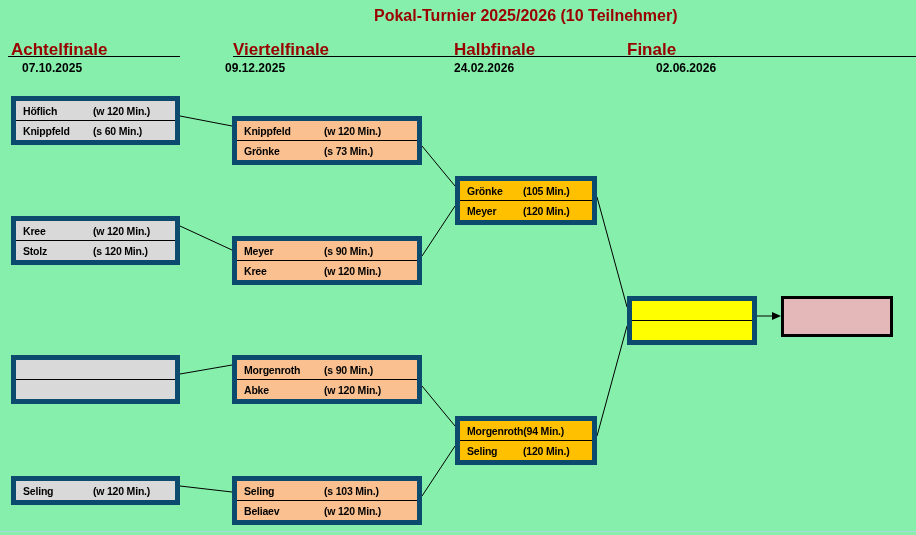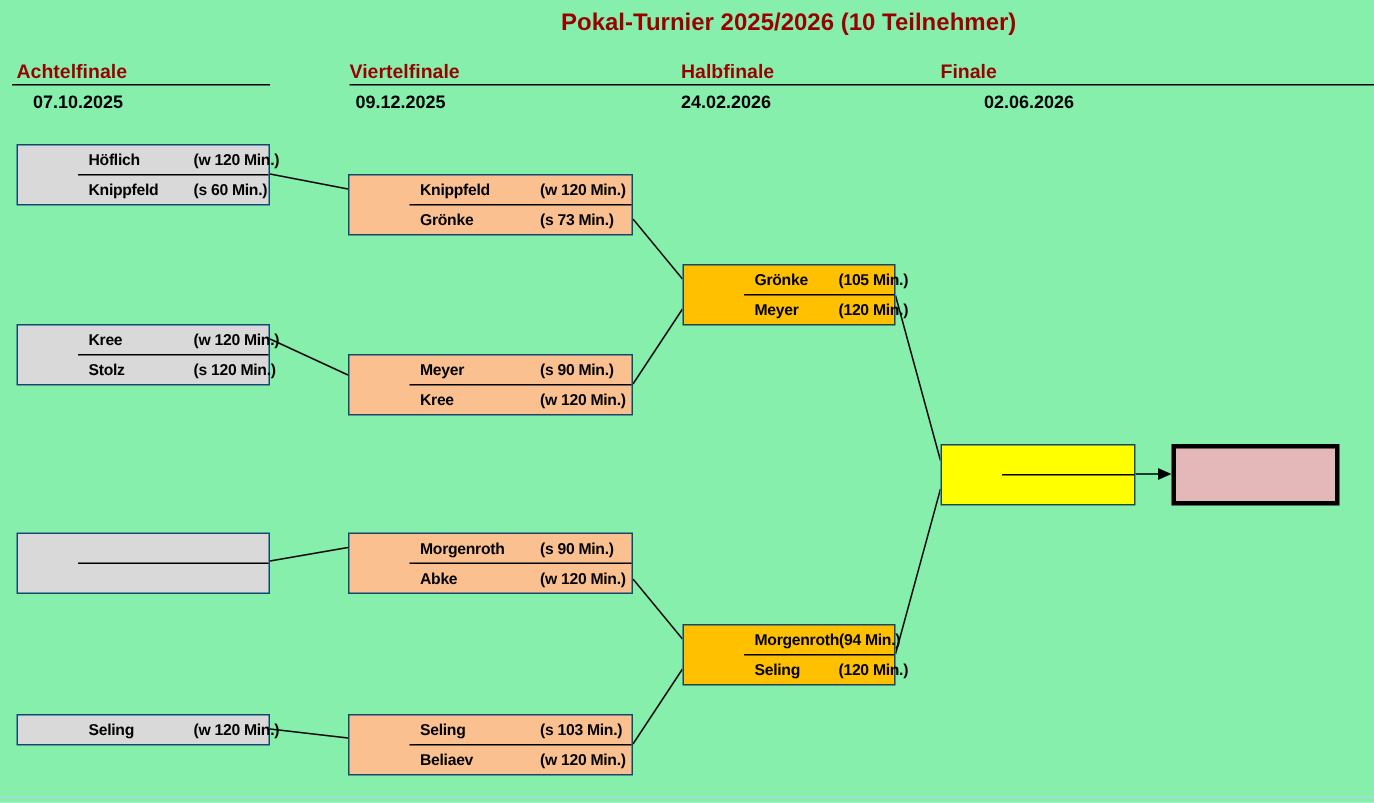--- a/index.html
+++ b/index.html
@@ -6,28 +6,28 @@
   .page{
     position:relative;width:916px;height:535px;overflow:hidden;
     background:#86efac;
     font-family:"Liberation Sans",sans-serif;
   }
   .title{
     position:absolute;left:374px;top:7px;
     font-size:16px;font-weight:bold;color:#990000;white-space:nowrap;
   }
   .round-header{
-    position:absolute;top:40px;font-size:13px;font-weight:bold;
+    position:absolute;top:40px;font-size:17px;font-weight:bold;
     color:#990000;white-space:nowrap;
   }
   .underline{position:absolute;top:56px;height:1px;background:#000;}
   .round-date{
     position:absolute;top:61px;font-size:12px;font-weight:bold;color:#000;white-space:nowrap;
   }
-  .match{position:absolute;border:1px solid #0c4a6e;box-sizing:border-box;padding-left:40px;}
+  .match{position:absolute;border:5px solid #0c4a6e;box-sizing:border-box;}
   .row{
     height:19px;display:flex;align-items:center;padding-left:7px;
     font-size:10.5px;font-weight:bold;letter-spacing:-0.2px;white-space:nowrap;color:#000;
   }
   .row + .row{border-top:1px solid #000;}
   .name{display:inline-block;flex-shrink:0;}
   .af{left:11px;width:169px;background:#D9D9D9;}
   .af .name{min-width:70px;}
   .vf{left:232px;width:190px;background:#FAC090;}
   .vf .name{min-width:80px;}
@@ -50,21 +50,21 @@
 
   <div class="round-header" style="left:11px">Achtelfinale</div>
   <div class="round-header" style="left:233px">Viertelfinale</div>
   <div class="round-header" style="left:454px">Halbfinale</div>
   <div class="round-header" style="left:627px">Finale</div>
 
   <div class="underline" style="left:8px;width:172px"></div>
   <div class="underline" style="left:233px;width:683px"></div>
 
   <div class="round-date" style="left:22px">07.10.2025</div>
-  <div class="round-date" style="left:237px">09.12.2025</div>
+  <div class="round-date" style="left:225px">09.12.2025</div>
   <div class="round-date" style="left:454px">24.02.2026</div>
   <div class="round-date" style="left:656px">02.06.2026</div>
 
   <svg class="connectors" viewBox="0 0 916 535" xmlns="http://www.w3.org/2000/svg">
     <g stroke="#000" stroke-width="1" fill="none">
       <line x1="180" y1="116" x2="232" y2="126"></line>
       <line x1="180" y1="226" x2="232" y2="250"></line>
       <line x1="180" y1="374" x2="232" y2="365"></line>
       <line x1="180" y1="486" x2="232" y2="492"></line>
       <line x1="422" y1="146" x2="455" y2="186"></line>

